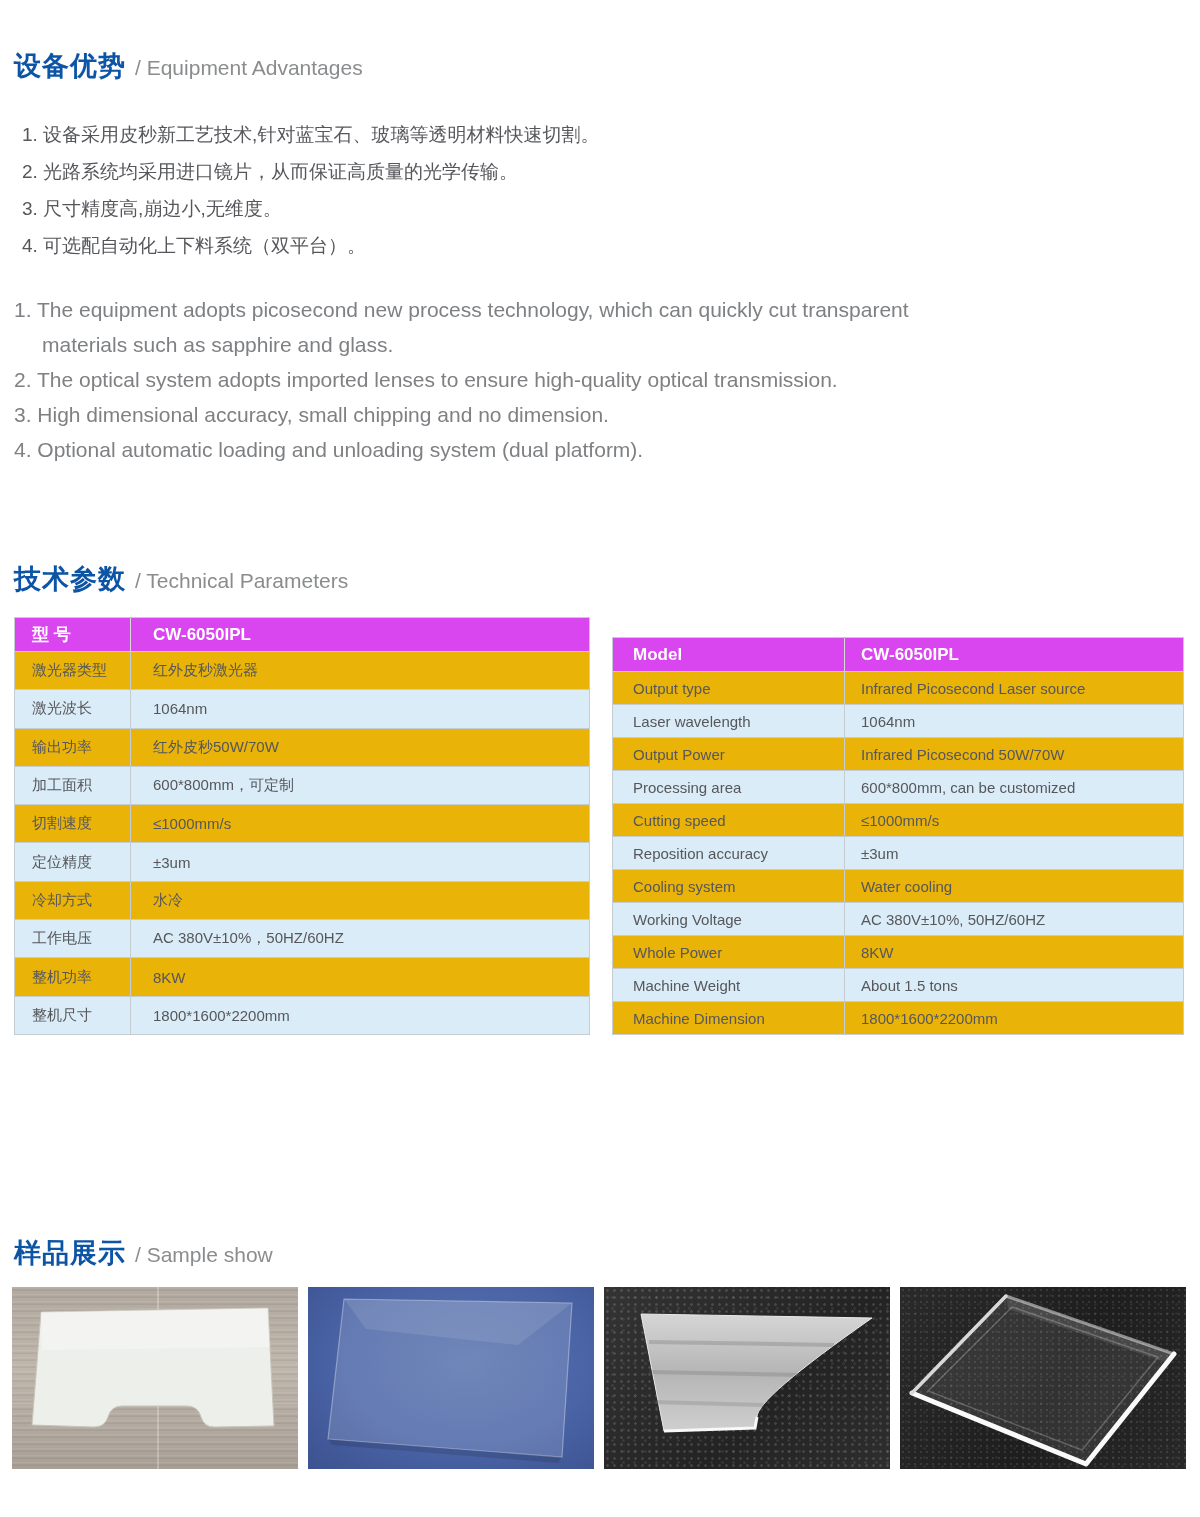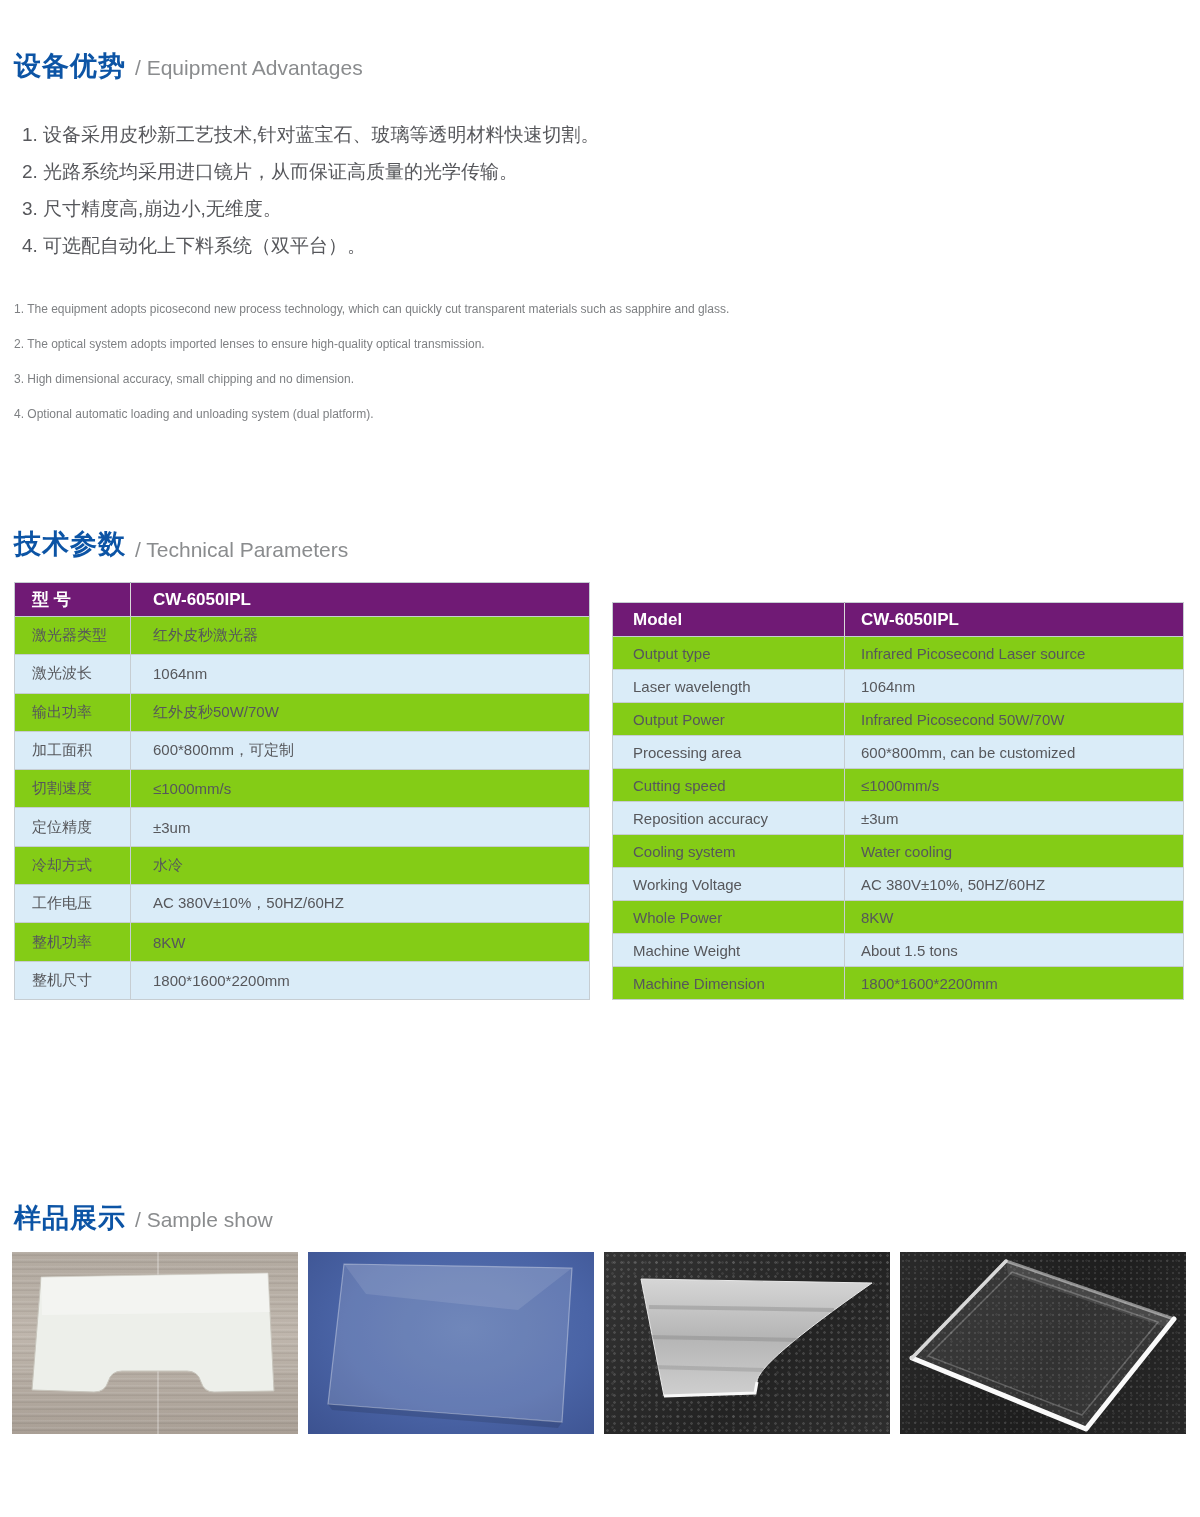--- a/index.html
+++ b/index.html
@@ -13,36 +13,36 @@
   
   .sec-head { display:flex; align-items:baseline; gap:9px; padding-left:14px; }
   .sec-head .zh { font-size:27px; font-weight:700; color:#0C54A5; letter-spacing:1px; }
   .sec-head .en { font-size:21px; font-weight:400; color:#8A8C8E; }
 
   
   .head-1 { padding-top:48px; }
   .adv-zh { margin-top:32px; padding-left:22px; list-style:none; }
   .adv-zh li { font-size:19px; color:#56575B; line-height:37px; }
   .adv-en { margin-top:28px; padding-left:14px; list-style:none; width:950px; }
-  .adv-en li { font-size:12px; color:#7E8083; line-height:35px;
+  .adv-en li { font-size:21px; color:#7E8083; line-height:35px;
                padding-left:28px; text-indent:-28px; }
 
   
-  .head-2 { margin-top:94px;align-items:flex-end; }
+  .head-2 { margin-top:94px; }
   .tables { display:flex; gap:22px; margin:20px 16px 0 14px; }
   table.spec { border-collapse:collapse; table-layout:fixed; }
   table.spec-zh { width:576px; }
   table.spec-en { width:572px;margin-top:20px; }
   table.spec th, table.spec td { border:1px solid #C6CDD2; overflow:hidden; white-space:nowrap; }
   table.spec thead th {
-    background:#701a75; color:#ffffff; font-size:17px; font-weight:700;
+    background:#d946ef; color:#ffffff; font-size:17px; font-weight:700;
     text-align:left; height:34px; border-color:#C6CDD2;
   }
   table.spec thead th:first-child { border-right:1px solid rgba(0,0,0,0.15); }
-  table.spec td { height:33px; font-size:15px; color:#56575B; background:#84cc16; }
+  table.spec td { height:33px; font-size:15px; color:#56575B; background:#eab308; }
   table.spec tbody tr:nth-child(even) td { background:#DAECF8; }
   .spec-zh th:first-child, .spec-zh td:first-child { width:116px; padding-left:17px; }
   .spec-zh th:last-child,  .spec-zh td:last-child  { padding-left:22px; }
   .spec-en th:first-child, .spec-en td:first-child { width:232px; padding-left:20px; }
   .spec-en th:last-child,  .spec-en td:last-child  { padding-left:16px; }
 
   
   .head-3 { margin-top:200px; }
   .samples { display:flex; gap:10px; margin:16px 12px 0 12px; }
   .photo { width:286px; height:182px; position:relative; overflow:hidden; }

